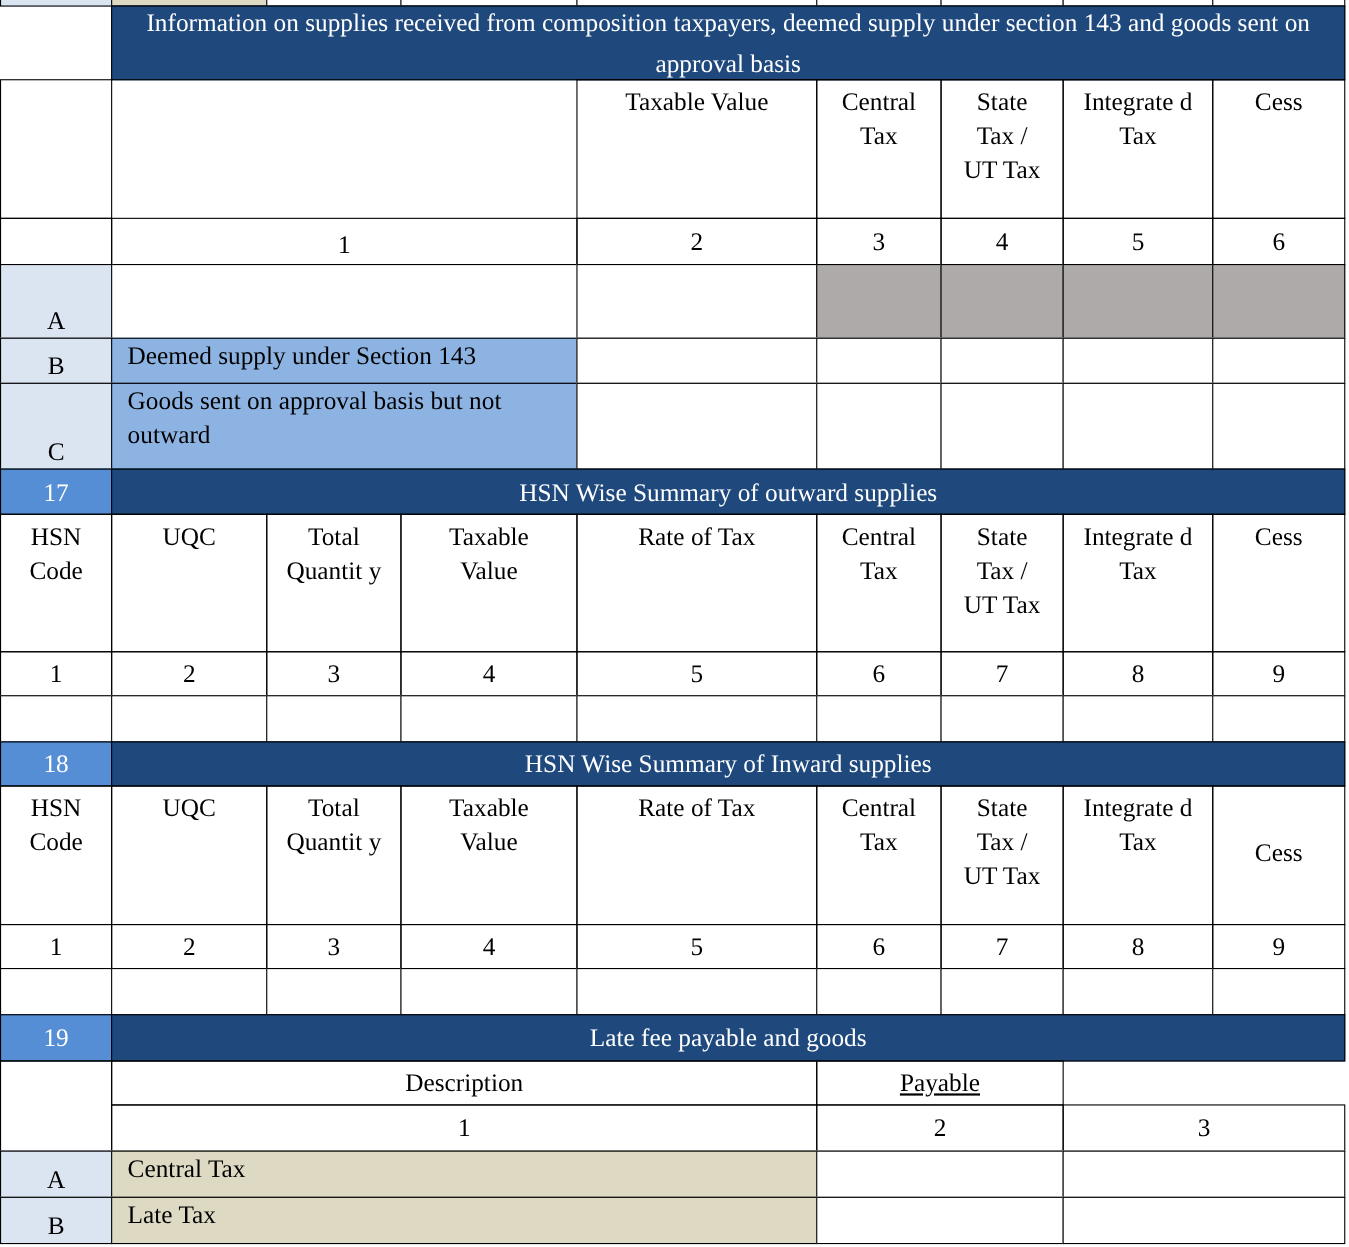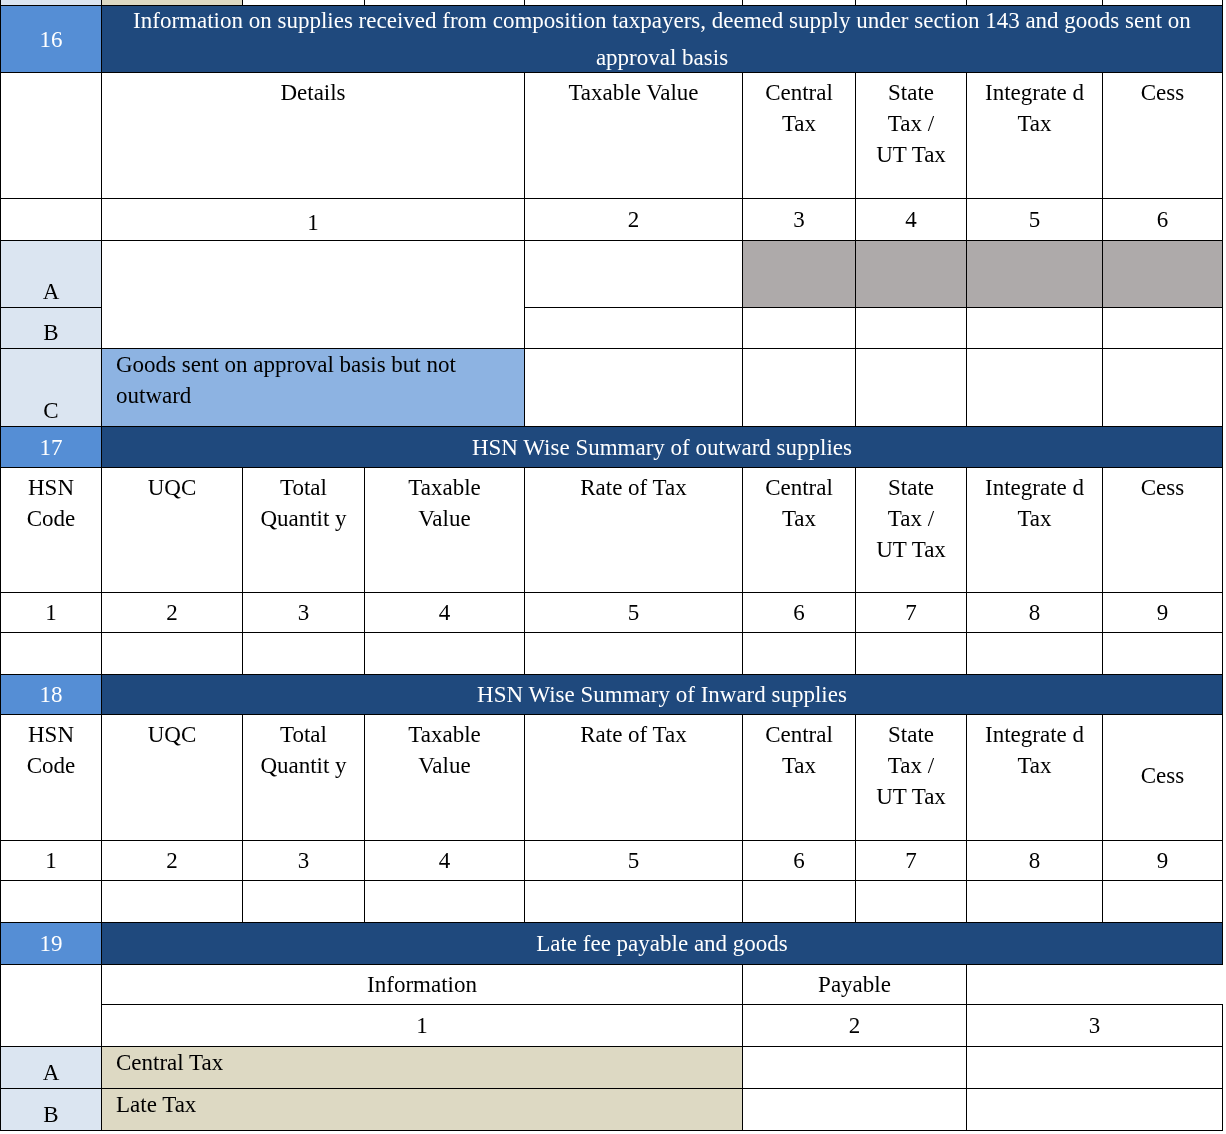--- a/index.html
+++ b/index.html
@@ -27,25 +27,23 @@
   <div class="c lbl" style="left:0;top:-4px;width:102px;height:10px;"></div>
   <div class="c desc-tan" style="left:101px;top:-4px;width:142px;height:10px;"></div>
   <div class="c input" style="left:242px;top:-4px;width:123px;height:10px;"></div>
   <div class="c input" style="left:364px;top:-4px;width:161px;height:10px;"></div>
   <div class="c input" style="left:524px;top:-4px;width:219px;height:10px;"></div>
   <div class="c input" style="left:742px;top:-4px;width:114px;height:10px;"></div>
   <div class="c input" style="left:855px;top:-4px;width:112px;height:10px;"></div>
   <div class="c input" style="left:966px;top:-4px;width:137px;height:10px;"></div>
   <div class="c input" style="left:1102px;top:-4px;width:121px;height:10px;"></div>
 
-  <div class="c num" style="left:0;top:5px;width:102px;height:68px;">16</div>
   <div class="c title" style="left:101px;top:5px;width:1122px;height:68px;line-height:37px;">Information on supplies received from composition taxpayers, deemed supply under section 143 and goods sent on approval basis</div>
 
   <div class="c" style="left:0;top:72px;width:102px;height:127px;"></div>
-  <div class="c hdr" style="left:101px;top:72px;width:424px;height:127px;">Details</div>
   <div class="c hdr" style="left:524px;top:72px;width:219px;height:127px;">Taxable Value</div>
   <div class="c hdr" style="left:742px;top:72px;width:114px;height:127px;padding-left:8px;padding-right:8px;">Central Tax</div>
   <div class="c hdr" style="left:855px;top:72px;width:112px;height:127px;padding-left:18px;padding-right:18px;">State Tax / UT Tax</div>
   <div class="c hdr" style="left:966px;top:72px;width:137px;height:127px;padding-left:10px;padding-right:10px;">Integrate d Tax</div>
   <div class="c hdr" style="left:1102px;top:72px;width:121px;height:127px;">Cess</div>
 
   <div class="c" style="left:0;top:198px;width:102px;height:43px;"></div>
   <div class="c bot" style="left:101px;top:198px;width:424px;height:43px;">1</div>
   <div class="c mid" style="left:524px;top:198px;width:219px;height:43px;">2</div>
   <div class="c mid" style="left:742px;top:198px;width:114px;height:43px;">3</div>
@@ -54,20 +52,21 @@
   <div class="c mid" style="left:1102px;top:198px;width:121px;height:43px;">6</div>
 
   <div class="c lbl" style="left:0;top:240px;width:102px;height:68px;">A</div>
   <div class="c input" style="left:524px;top:240px;width:219px;height:68px;"></div>
   <div class="c grey" style="left:742px;top:240px;width:114px;height:68px;"></div>
   <div class="c grey" style="left:855px;top:240px;width:112px;height:68px;"></div>
   <div class="c grey" style="left:966px;top:240px;width:137px;height:68px;"></div>
   <div class="c grey" style="left:1102px;top:240px;width:121px;height:68px;"></div>
 
   <div class="c lbl" style="left:0;top:307px;width:102px;height:42px;">B</div>
+  <div class="c desc-blue" style="left:101px;top:307px;width:424px;height:42px;">Deemed supply  under Section 143</div>
   <div class="c input" style="left:524px;top:307px;width:219px;height:42px;"></div>
   <div class="c input" style="left:742px;top:307px;width:114px;height:42px;"></div>
   <div class="c input" style="left:855px;top:307px;width:112px;height:42px;"></div>
   <div class="c input" style="left:966px;top:307px;width:137px;height:42px;"></div>
   <div class="c input" style="left:1102px;top:307px;width:121px;height:42px;"></div>
 
   <div class="c lbl" style="left:0;top:348px;width:102px;height:79px;">C</div>
   <div class="c desc-blue" style="left:101px;top:348px;width:424px;height:79px;">Goods sent on approval basis but not outward</div>
   <div class="c input" style="left:524px;top:348px;width:219px;height:79px;"></div>
   <div class="c input" style="left:742px;top:348px;width:114px;height:79px;"></div>
@@ -138,22 +137,22 @@
   <div class="c input" style="left:524px;top:880px;width:219px;height:43px;"></div>
   <div class="c input" style="left:742px;top:880px;width:114px;height:43px;"></div>
   <div class="c input" style="left:855px;top:880px;width:112px;height:43px;"></div>
   <div class="c input" style="left:966px;top:880px;width:137px;height:43px;"></div>
   <div class="c input" style="left:1102px;top:880px;width:121px;height:43px;"></div>
 
   <div class="c num" style="left:0;top:922px;width:102px;height:43px;">19</div>
   <div class="c title" style="left:101px;top:922px;width:1122px;height:43px;">Late fee payable and goods</div>
 
   <div class="c" style="left:0;top:964px;width:102px;height:83px;"></div>
-  <div class="c mid" style="left:101px;top:964px;width:642px;height:41px;">Information</div>
-  <div class="c mid" style="left:742px;top:964px;width:225px;height:41px;">Payable</div>
+  <div class="c mid" style="left:101px;top:964px;width:642px;height:41px;">Description</div>
+  <div class="c mid" style="left:742px;top:964px;width:225px;height:41px;text-decoration:underline;">Payable</div>
 
   <div class="c mid" style="left:101px;top:1004px;width:642px;height:43px;">1</div>
   <div class="c mid" style="left:742px;top:1004px;width:225px;height:43px;">2</div>
   <div class="c mid" style="left:966px;top:1004px;width:257px;height:43px;">3</div>
 
   <div class="c lbl" style="left:0;top:1046px;width:102px;height:43px;">A</div>
   <div class="c desc-tan" style="left:101px;top:1046px;width:642px;height:43px;">Central Tax</div>
   <div class="c input" style="left:742px;top:1046px;width:225px;height:43px;"></div>
   <div class="c input" style="left:966px;top:1046px;width:257px;height:43px;"></div>
 

